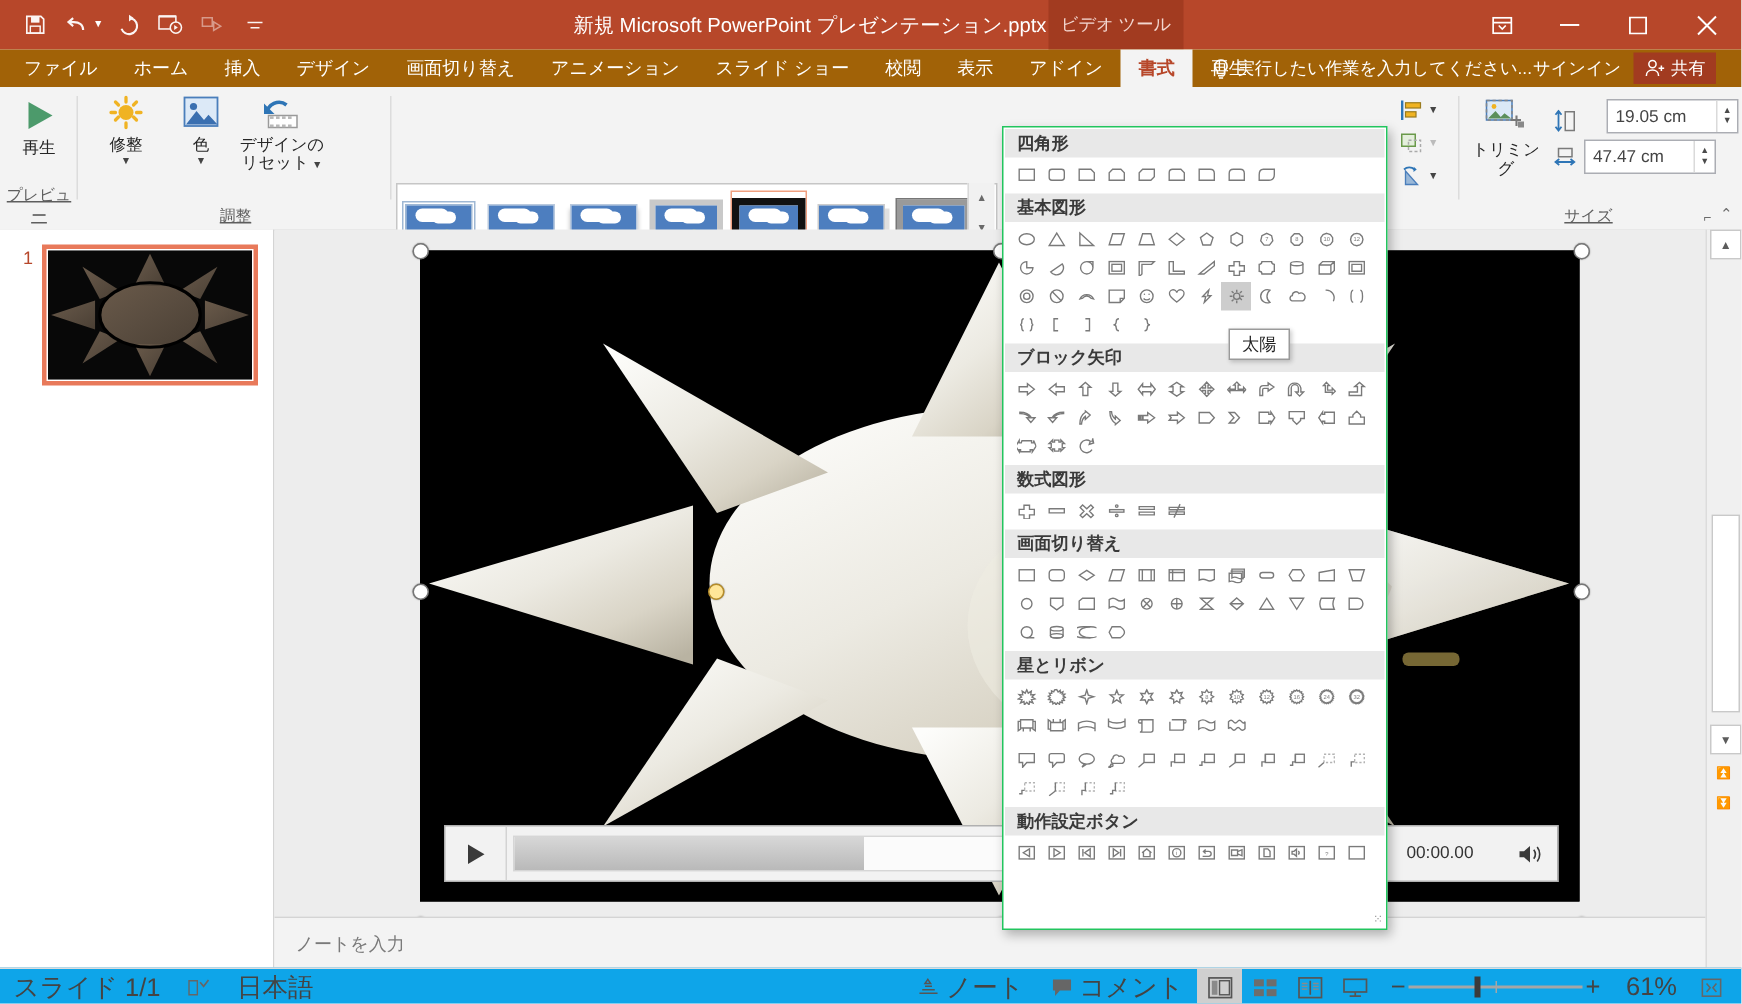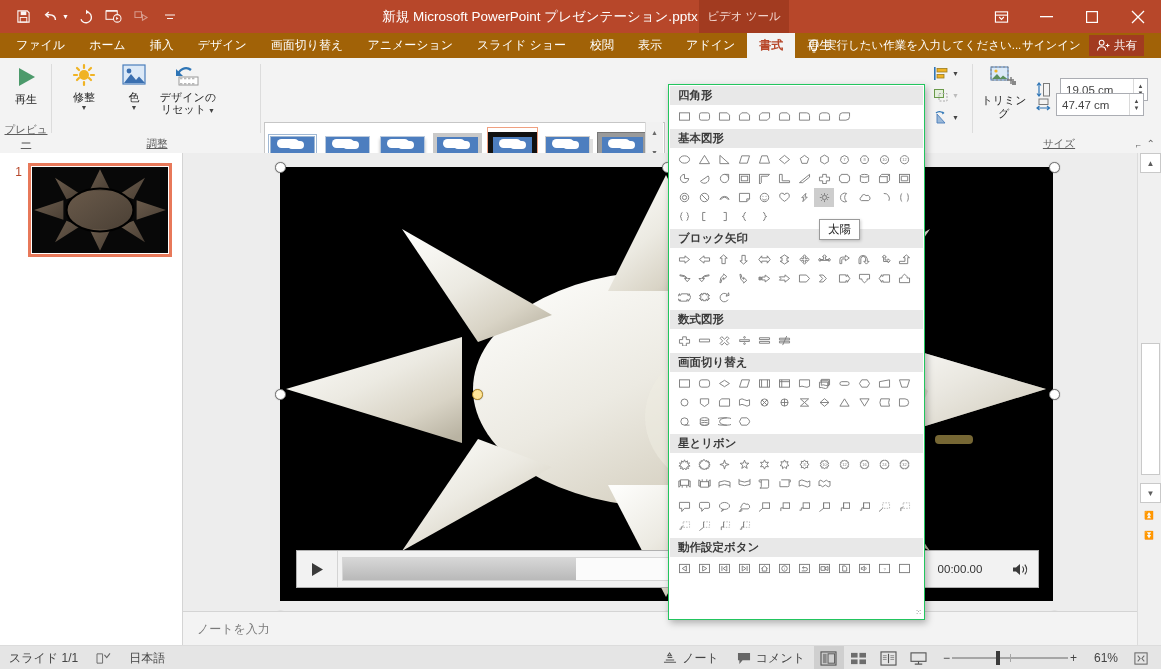--- a/index.html
+++ b/index.html
@@ -90,22 +90,22 @@
   .vbvol{width:34px;display:flex;align-items:center;justify-content:center;}
 
   .notesbar{position:absolute;left:183px;top:611px;width:955px;height:34px;background:#f3f3f3;border-top:1px solid #d4d4d4;}
   .notestext{position:absolute;left:14px;top:9px;font-size:12px;color:#7a7a7a;}
 
   .vscroll{position:absolute;right:0;top:153px;width:23px;height:492px;background:#f0f0f0;border-left:1px solid #dcdcdc;}
   .vsbtn{width:23px;height:20px;display:flex;align-items:center;justify-content:center;font-size:8px;color:#5c5c5c;}
   .vsthumb{position:absolute;left:3px;width:17px;background:#fff;border:1px solid #c9c9c9;}
 
   
-  .status{position:absolute;left:0;top:645px;width:1161px;height:24px;background:#e5e5e5;border-top:1px solid #dcdcdc;
-     display:flex;align-items:center;font-size:12px;color:#444;}
+  .status{position:absolute;left:0;top:645px;width:1161px;height:24px;background:#0ea5e9;border-top:1px solid #dcdcdc;
+     display:flex;align-items:center;font-size:17px;color:#444;}
   .st{display:flex;align-items:center;gap:5px;padding:0 9px;height:24px;}
   .viewbtn{width:30px;height:24px;display:flex;align-items:center;justify-content:center;}
   .viewbtn.on{background:#cfcfcf;}
   .zoomslider{position:relative;width:116px;height:24px;display:flex;align-items:center;}
   .zsline{position:absolute;left:0;right:0;top:11px;height:2px;background:#a6a6a6;}
   .zstick{position:absolute;top:8px;width:1px;height:8px;background:#a6a6a6;}
   .zsknob{position:absolute;left:44px;top:5px;width:4px;height:14px;background:#3b3b3b;}
 
   
   .shapesbtn{position:absolute;left:668px;top:63px;width:95px;height:21px;background:#d8d8d8;border:1px solid #c0c0c0;
@@ -423,21 +423,21 @@
           <rect x="3" y="2" width="17" height="13" fill="#dbe9f7" stroke="#4a7ebb" stroke-width="1"></rect>
           <circle cx="8" cy="6" r="1.6" fill="#f0b323"></circle>
           <path d="M4 14l5-5 3.5 4 2.5-2.5 4.5 3.5z" fill="#5b8f5b"></path>
           <rect x="3" y="2" width="17" height="13" fill="none" stroke="#888" stroke-width="1" stroke-dasharray="2.2 1.8"></rect>
           <path d="M19 15h7M23 12v7" stroke="#777" stroke-width="1.4"></path>
           <rect x="24" y="16" width="4" height="4" fill="#888"></rect>
         </svg>
         <div class="lbl">トリミング</div>
       </div>
 
-      <div style="position:absolute;left:62px;top:20px;display:flex;align-items:center;gap:9px;">
+      <div style="position:absolute;left:62px;top:8px;display:flex;align-items:flex-end;gap:20px;">
         <svg width="15" height="16" viewBox="0 0 15 16">
             <path d="M3 1.5v12M1 3.5L3 1l2 2.5M1 11.5L3 14l2-2.5" fill="none" stroke="#2e75b6" stroke-width="1.2"></path>
             <rect x="7.5" y="1.5" width="6" height="12.5" fill="none" stroke="#7a7a7a" stroke-width="1"></rect>
           </svg>
         <div class="spinbox">
           <div class="v">19.05 cm</div>
           <div class="sp">
               <span>▲</span>
               <span>▼</span>
             </div>

